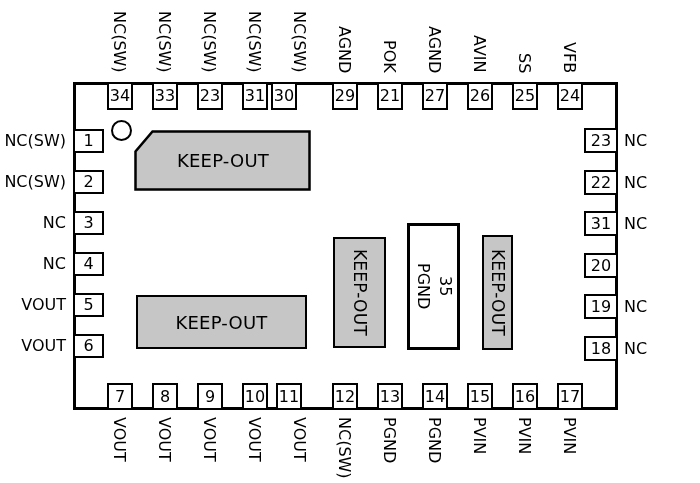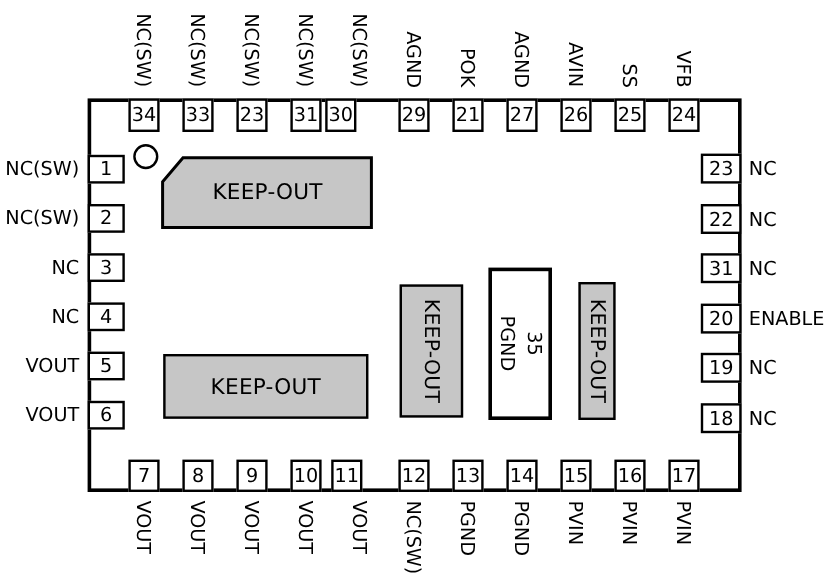--- a/index.html
+++ b/index.html
@@ -150,17 +150,16 @@
   <div class="pin r" style="top:128px">23</div>
   <div class="pin r" style="top:170px">22</div>
   <div class="pin r" style="top:211px">31</div>
   <div class="pin r" style="top:253px">20</div>
   <div class="pin r" style="top:294px">19</div>
   <div class="pin r" style="top:336px">18</div>
 
   <div class="hlab r" style="top:130px">NC</div>
   <div class="hlab r" style="top:172px">NC</div>
   <div class="hlab r" style="top:213px">NC</div>
-  <div class="hlab r" style="top:255px">ENABLE</div>
   <div class="hlab r" style="top:296px">NC</div>
   <div class="hlab r" style="top:338px">NC</div>
 
 </div>
 
 </body></html>

